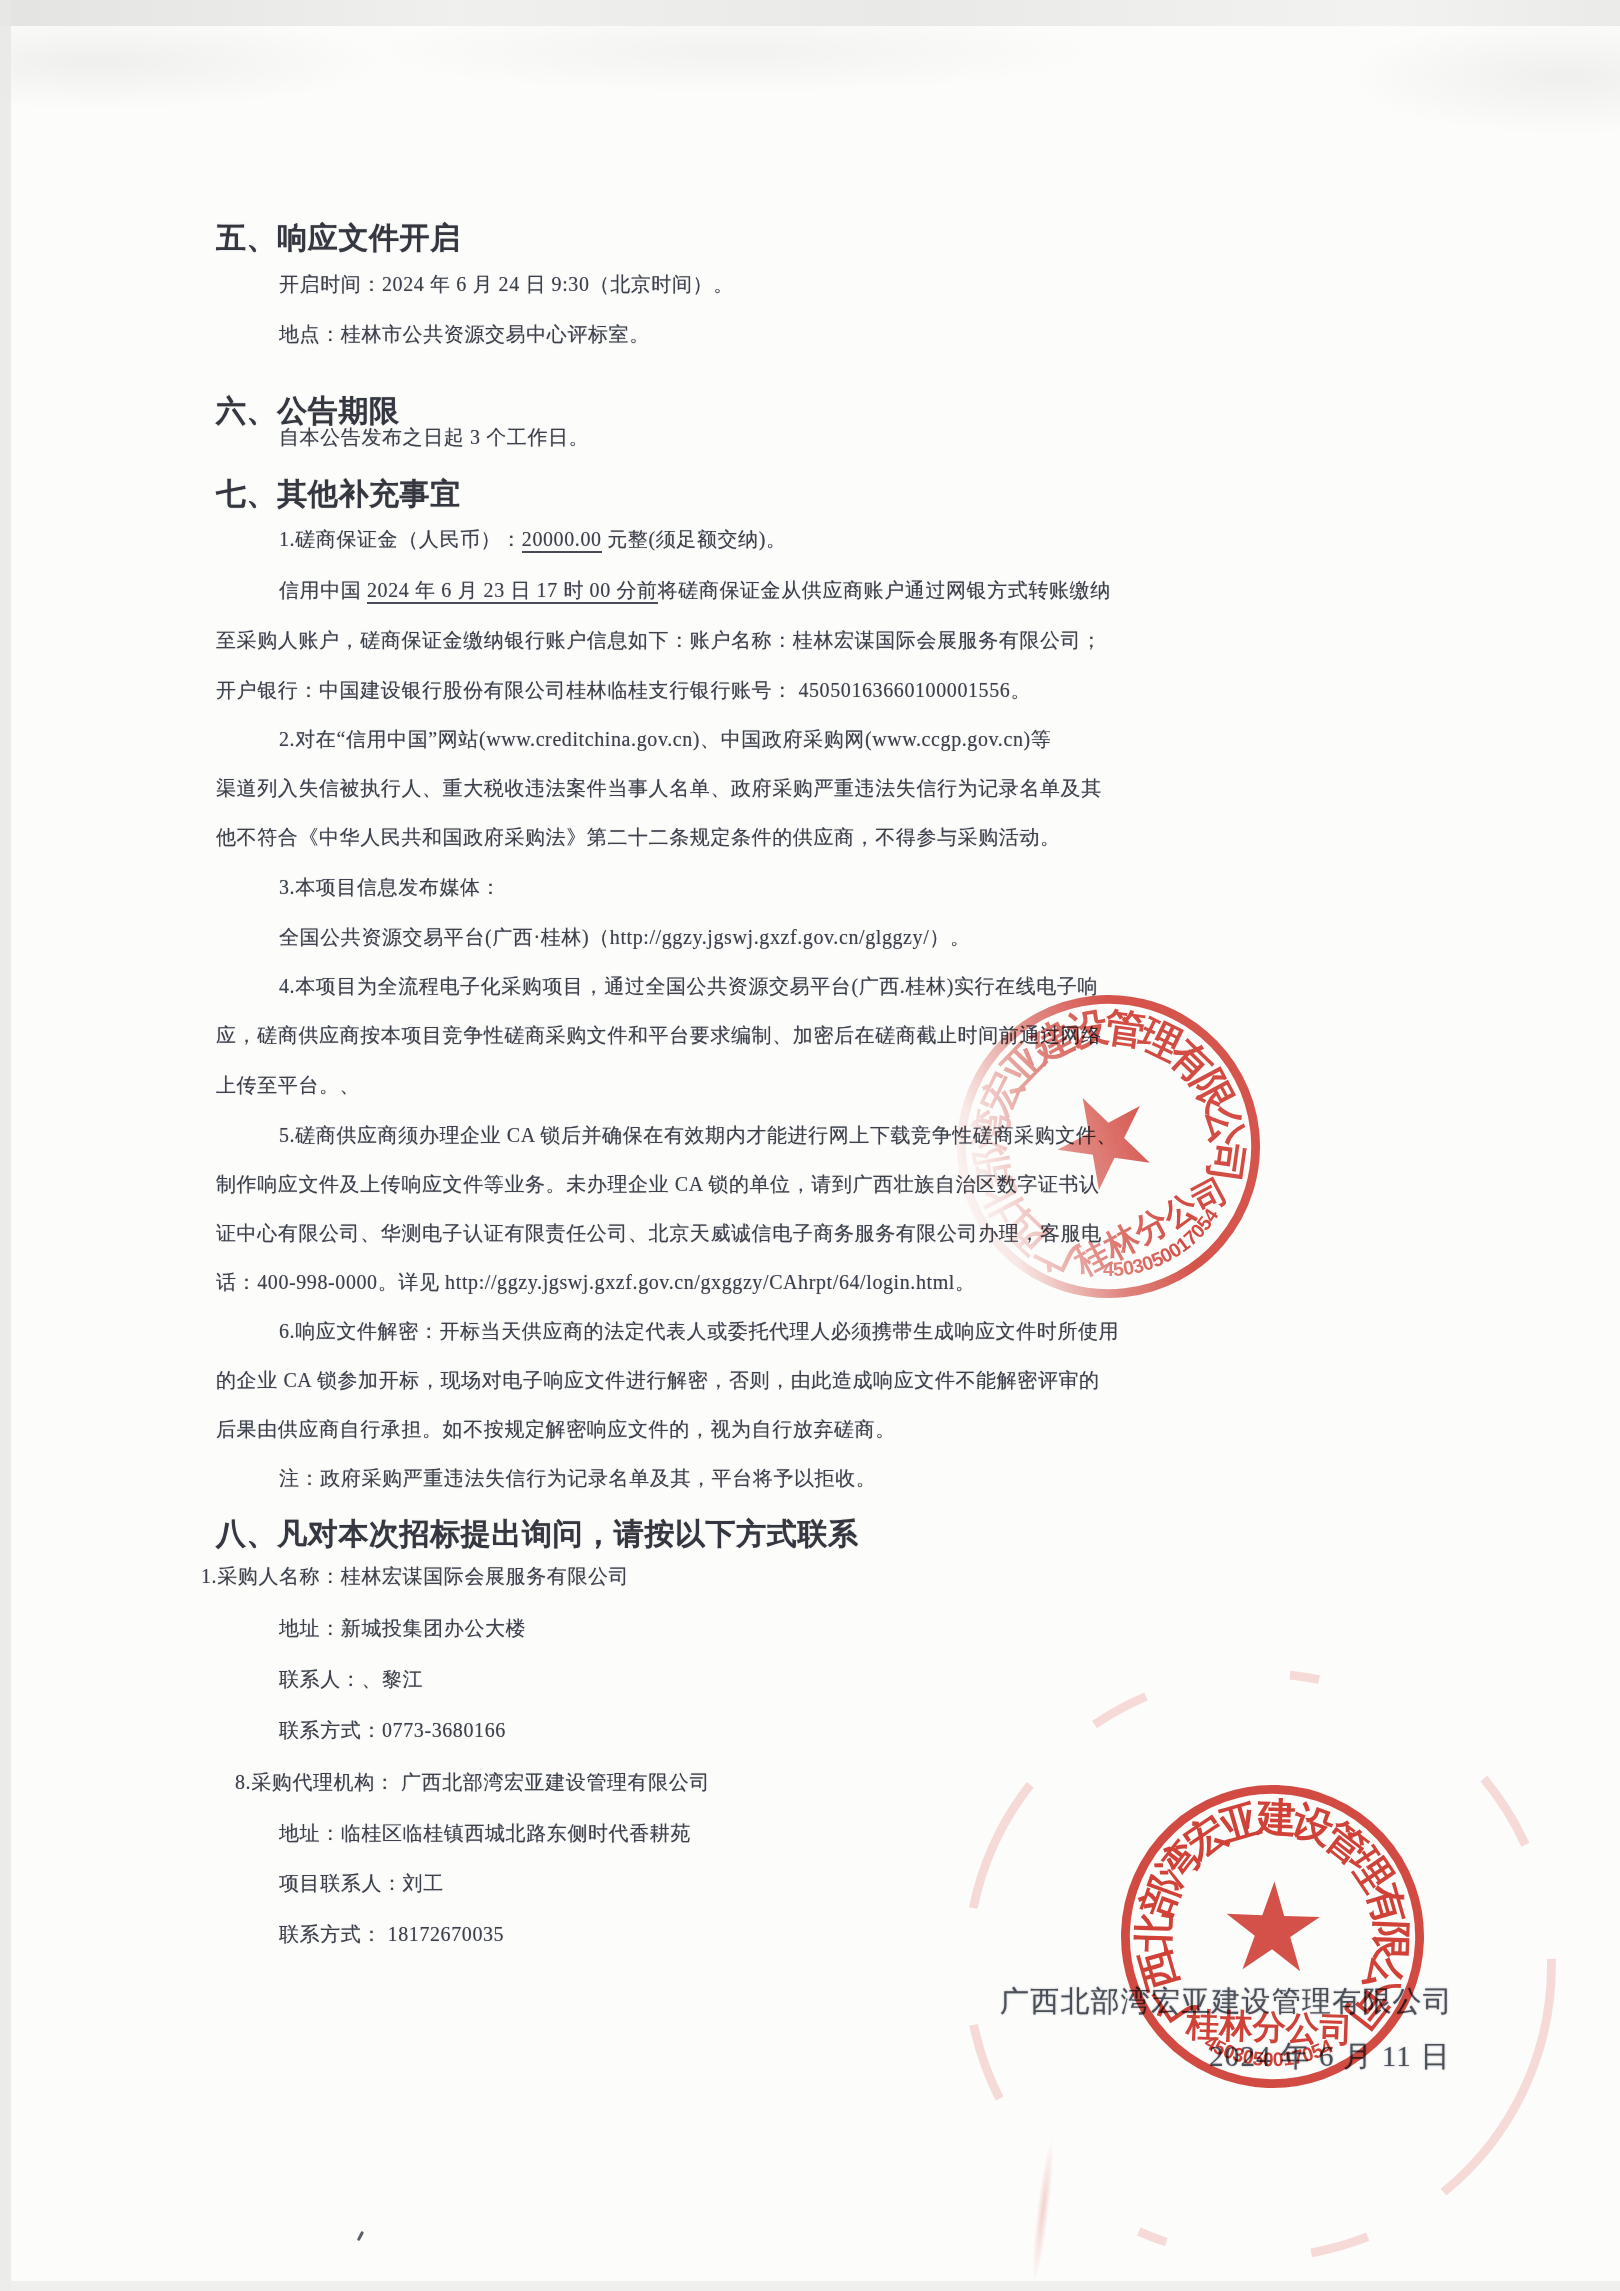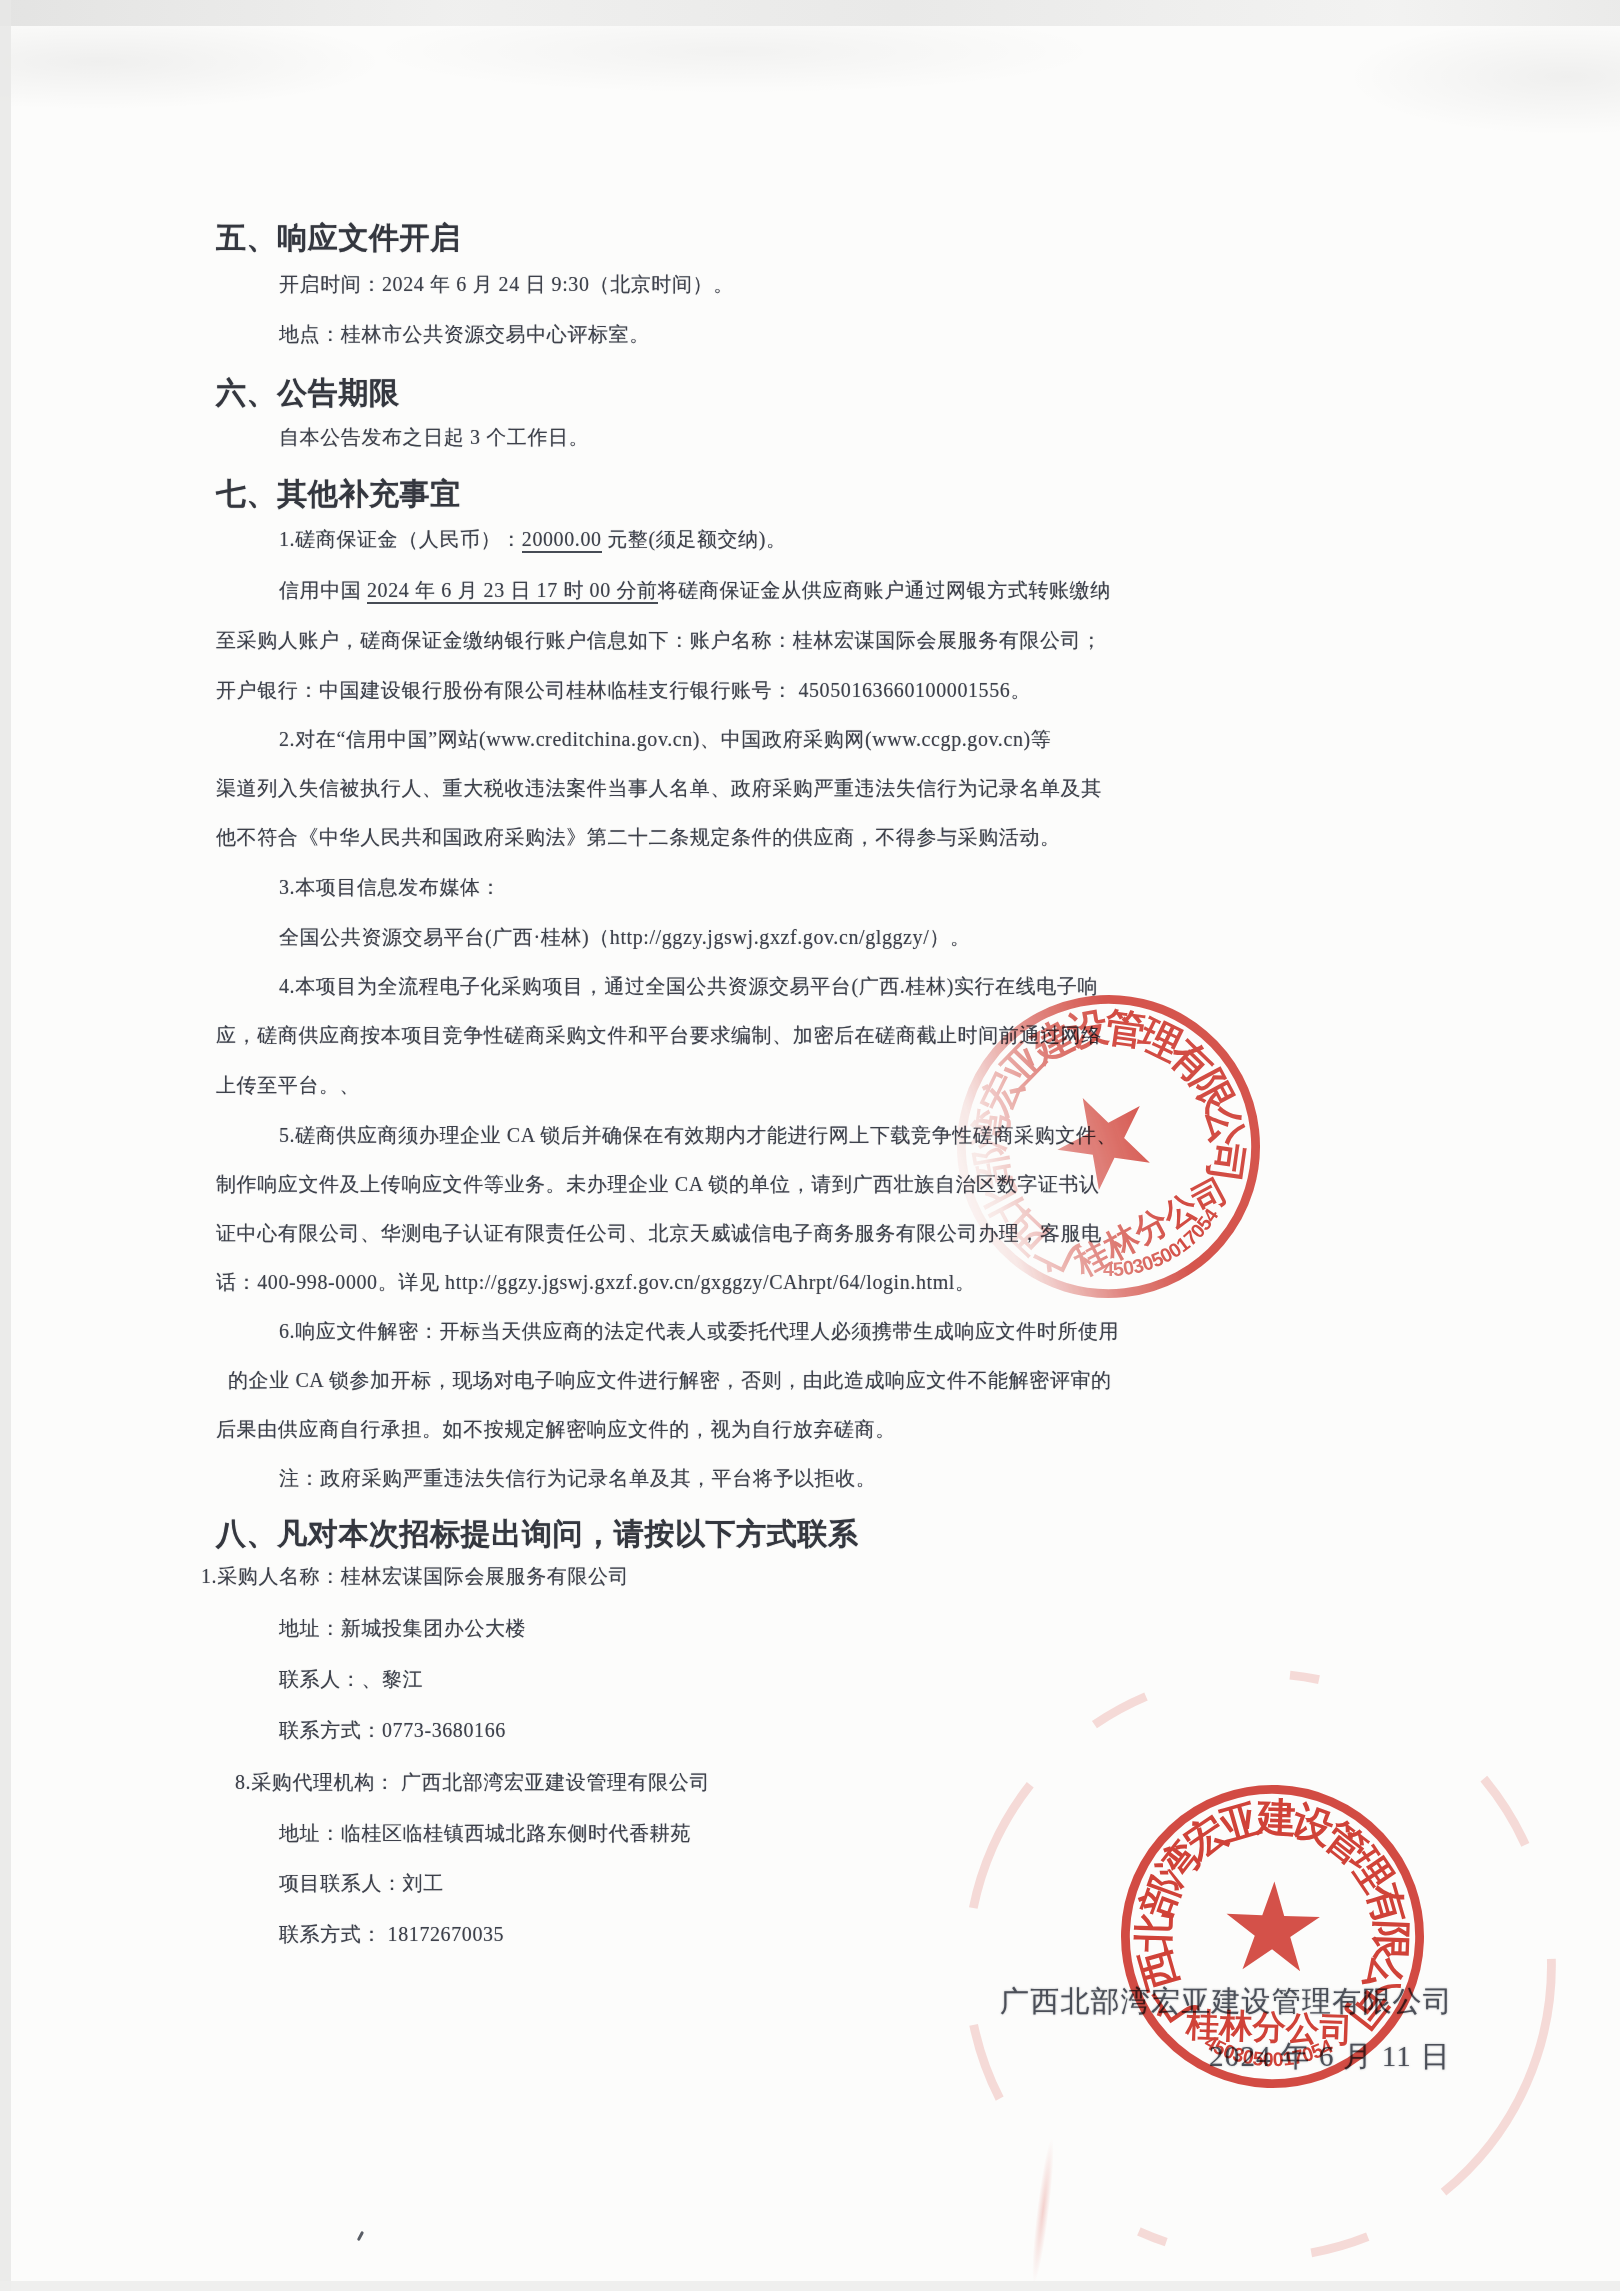--- a/index.html
+++ b/index.html
@@ -80,21 +80,21 @@
   <div class="scan-top"></div>
   <div class="scan-top2"></div>
   <div class="scan-left"></div>
   <div class="scan-right"></div>
   <div class="scan-bottom"></div>
 
   <main>
     <div class="ln h" style="left:216px;top:218px">五、响应文件开启</div>
     <div class="ln" style="left:279px;top:271px">开启时间：2024 年 6 月 24 日 9:30（北京时间）。</div>
     <div class="ln" style="left:279px;top:321px">地点：桂林市公共资源交易中心评标室。</div>
-    <div class="ln h" style="left:216px;top:373px">六、公告期限</div>
+    <div class="ln h" style="left:216px;top:391px">六、公告期限</div>
     <div class="ln" style="left:279px;top:424px">自本公告发布之日起 3 个工作日。</div>
     <div class="ln h" style="left:216px;top:474px">七、其他补充事宜</div>
 
     <div class="ln" style="left:279px;top:526px"><span>1.磋商保证金（人民币）：</span><span class="u">20000.00</span><span> 元整(须足额交纳)。</span></div>
     <div class="ln" style="left:279px;top:577px"><span>信用中国 </span><span class="u">2024 年 6 月 23 日 17 时 00 分前</span><span>将磋商保证金从供应商账户通过网银方式转账缴纳</span></div>
 
     <div class="ln" style="left:216px;top:627px">至采购人账户，磋商保证金缴纳银行账户信息如下：账户名称：桂林宏谋国际会展服务有限公司；</div>
     <div class="ln" style="left:216px;top:677px">开户银行：中国建设银行股份有限公司桂林临桂支行银行账号： 45050163660100001556。</div>
     <div class="ln" style="left:279px;top:726px">2.对在“信用中国”网站(www.creditchina.gov.cn)、中国政府采购网(www.ccgp.gov.cn)等</div>
     <div class="ln" style="left:216px;top:775px">渠道列入失信被执行人、重大税收违法案件当事人名单、政府采购严重违法失信行为记录名单及其</div>
@@ -102,21 +102,21 @@
     <div class="ln" style="left:279px;top:874px">3.本项目信息发布媒体：</div>
     <div class="ln" style="left:279px;top:924px">全国公共资源交易平台(广西·桂林)（http://ggzy.jgswj.gxzf.gov.cn/glggzy/）。</div>
     <div class="ln" style="left:279px;top:973px">4.本项目为全流程电子化采购项目，通过全国公共资源交易平台(广西.桂林)实行在线电子响</div>
     <div class="ln" style="left:216px;top:1022px">应，磋商供应商按本项目竞争性磋商采购文件和平台要求编制、加密后在磋商截止时间前通过网络</div>
     <div class="ln" style="left:216px;top:1072px">上传至平台。、</div>
     <div class="ln" style="left:279px;top:1122px">5.磋商供应商须办理企业 CA 锁后并确保在有效期内才能进行网上下载竞争性磋商采购文件、</div>
     <div class="ln" style="left:216px;top:1171px">制作响应文件及上传响应文件等业务。未办理企业 CA 锁的单位，请到广西壮族自治区数字证书认</div>
     <div class="ln" style="left:216px;top:1220px">证中心有限公司、华测电子认证有限责任公司、北京天威诚信电子商务服务有限公司办理，客服电</div>
     <div class="ln" style="left:216px;top:1269px">话：400-998-0000。详见 http://ggzy.jgswj.gxzf.gov.cn/gxggzy/CAhrpt/64/login.html。</div>
     <div class="ln" style="left:279px;top:1318px">6.响应文件解密：开标当天供应商的法定代表人或委托代理人必须携带生成响应文件时所使用</div>
-    <div class="ln" style="left:228px;top:1367px">的企业 CA 锁参加开标，现场对电子响应文件进行解密，否则，由此造成响应文件不能解密评审的</div>
+    <div class="ln" style="left:216px;top:1367px">的企业 CA 锁参加开标，现场对电子响应文件进行解密，否则，由此造成响应文件不能解密评审的</div>
     <div class="ln" style="left:216px;top:1416px">后果由供应商自行承担。如不按规定解密响应文件的，视为自行放弃磋商。</div>
     <div class="ln" style="left:279px;top:1465px">注：政府采购严重违法失信行为记录名单及其，平台将予以拒收。</div>
     <div class="ln h" style="left:216px;top:1514px">八、凡对本次招标提出询问，请按以下方式联系</div>
     <div class="ln" style="left:201px;top:1563px">1.采购人名称：桂林宏谋国际会展服务有限公司</div>
     <div class="ln" style="left:279px;top:1615px">地址：新城投集团办公大楼</div>
     <div class="ln" style="left:279px;top:1666px">联系人：、黎江</div>
     <div class="ln" style="left:279px;top:1717px">联系方式：0773-3680166</div>
     <div class="ln" style="left:235px;top:1769px">8.采购代理机构： 广西北部湾宏亚建设管理有限公司</div>
     <div class="ln" style="left:279px;top:1820px">地址：临桂区临桂镇西城北路东侧时代香耕苑</div>
     <div class="ln" style="left:279px;top:1870px">项目联系人：刘工</div>

